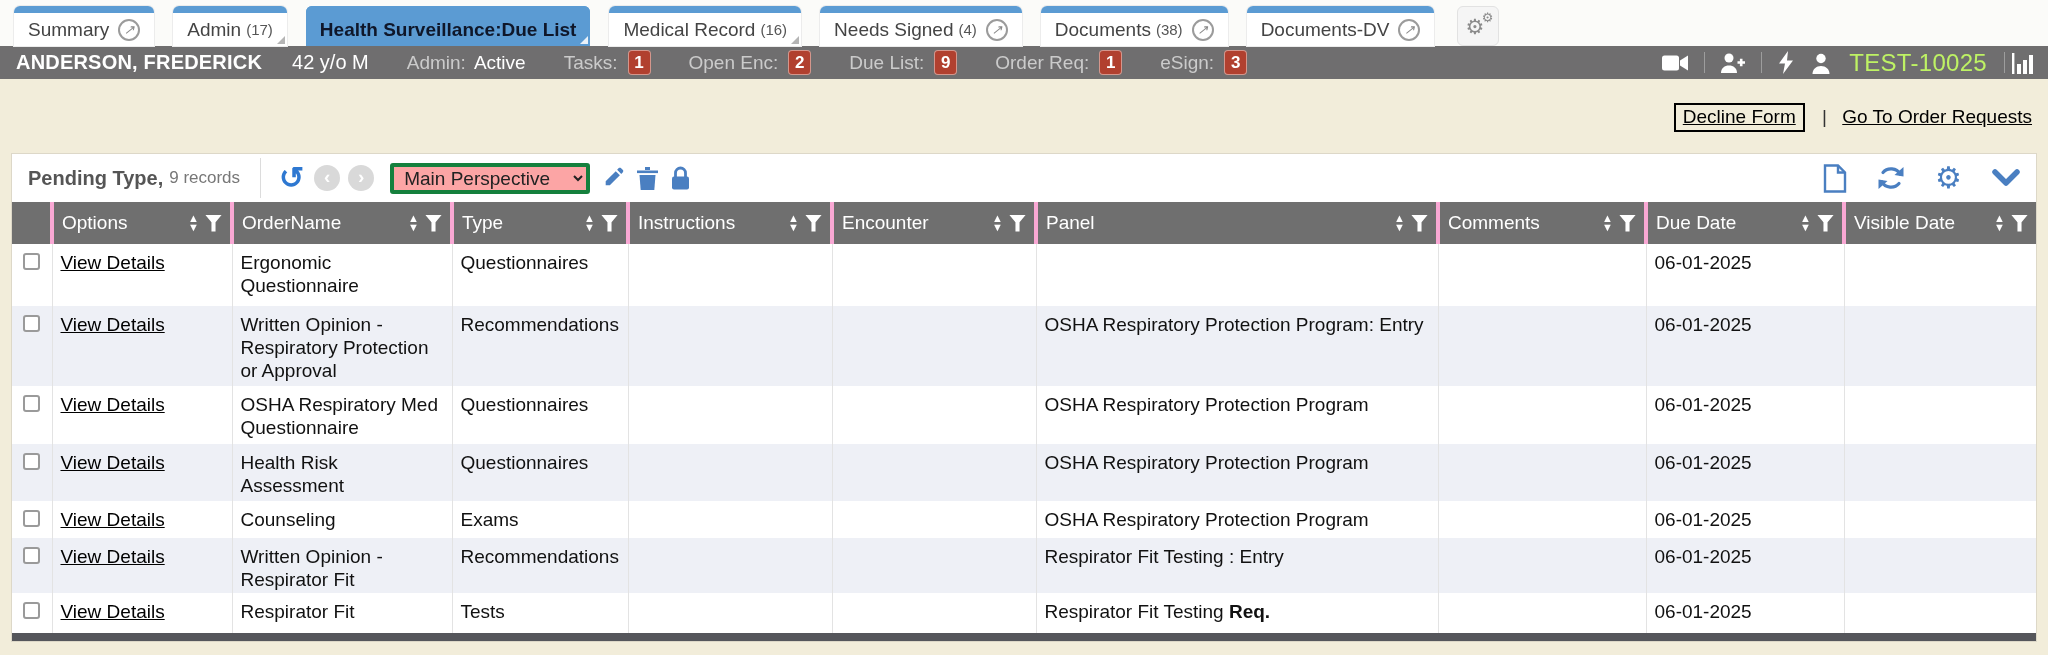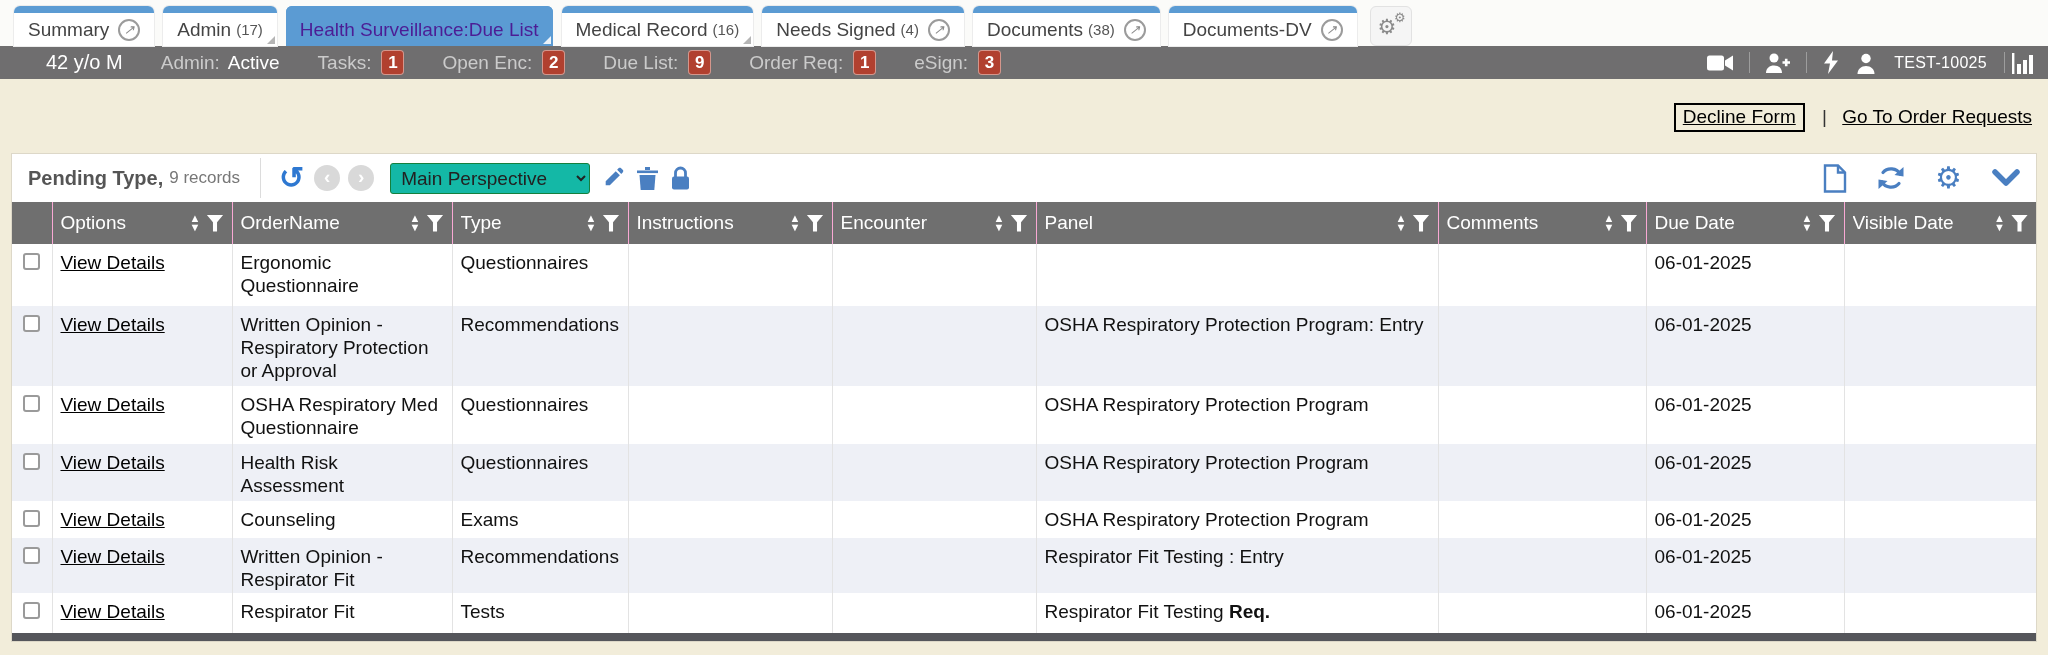--- a/index.html
+++ b/index.html
@@ -1,30 +1,30 @@
 <!DOCTYPE html>
 <html><head>
 <meta charset="utf-8">
 <style>
   * { margin:0; padding:0; box-sizing:border-box; }
   html,body { width:2048px; height:655px; overflow:hidden; background:#f2edda;
               font-family:"Liberation Sans", sans-serif; }
 
   
   .tabbar { height:46px; background:#fbfbf9; display:flex; align-items:flex-end;
-            padding:0 0 0 14px; gap:9px; }
+            padding:0 0 0 14px; gap:19px; }
   .tab { position:relative; height:40px; background:#fff; border-radius:6px 6px 0 0;
          padding:7px 14px 0 14px; display:flex; align-items:center; cursor:pointer;
          box-shadow:0 0 0 1px #ececec; }
   .tab::before { content:""; position:absolute; top:0; left:0; right:0; height:7px;
                  background:#5b9bd3; border-radius:6px 6px 0 0; }
   .tab-label { font-size:19px; color:#444; white-space:nowrap; line-height:31px; }
   .tab-count { font-size:15px; color:#555; margin-left:5px; line-height:31px; }
   .tab.active { background:#5b9bd3; box-shadow:none; }
-  .tab.active .tab-label { color:#4c1d95; font-weight:normal; }
+  .tab.active .tab-label { color:#0f172a; font-weight:bold; }
   .ext { width:22px; height:22px; border:2px solid #9b9b9b; border-radius:50%;
          color:#8a8a8a; font-size:13px; line-height:18px; text-align:center;
          margin-left:9px; flex:none; }
   .fold { position:absolute; right:2px; bottom:2px; width:0; height:0;
           border-left:8px solid transparent; border-bottom:8px solid #b5b5b5; }
   .tab.active .fold { border-bottom-color:#eaf2fa; }
   .tabs-gear-btn { position:relative; width:42px; height:40px; background:#f5f5f5;
           border:1px solid #e2e2e2; border-radius:6px; margin-left:4px; cursor:pointer; }
   .tabs-gear-btn .g1 { position:absolute; left:7px; top:8px; font-size:21px; color:#8b8b8b; }
   .tabs-gear-btn .g2 { position:absolute; right:5px; top:3px; font-size:13px; color:#8b8b8b; }
@@ -36,21 +36,21 @@
   .p-age { margin-left:30px; font-size:20px; }
   .b-label { color:#cbcbcb; margin-left:38px; }
   .b-value { color:#fff; margin-left:8px; }
   .badge { display:inline-block; min-width:23px; height:25px; margin-left:10px;
            background:#b1402f; border:1px solid rgba(255,255,255,.45); border-radius:4px;
            color:#fff; font-weight:bold; font-size:17px; line-height:23px;
            text-align:center; padding:0 4px; cursor:pointer; }
   .b-right { margin-left:auto; display:flex; align-items:center; gap:15px; }
   .b-divider { width:1px; height:21px; background:#9d9d9d; }
   .b-icon { display:flex; align-items:center; cursor:pointer; }
-  .p-id { font-size:16px; color:#ffffff; letter-spacing:.3px; margin:12px 2px; }
+  .p-id { font-size:24px; color:#bef264; letter-spacing:.3px; margin:12px 2px; }
 
   
   .links-row { height:75px; background:#f2edda; text-align:right; padding:24px 16px 0 0;
                font-size:19px; white-space:nowrap; }
   .decline-wrap { display:inline-block; border:2px solid #000; padding:1px 7px 2px 7px;
                   background:#f2edda; cursor:pointer; }
   .links-row a { color:#000; text-decoration:underline; cursor:pointer; }
   .link-sep { margin:0 10px 0 12px; color:#333; }
 
   
@@ -61,31 +61,31 @@
   .toolbar { height:48px; display:flex; align-items:center; padding:0 16px; }
   .tb-title { font-size:20px; font-weight:bold; color:#555; }
   .tb-records { font-size:17px; color:#777; margin-left:6px; }
   .tb-div { width:1px; height:40px; background:#dcdcdc; margin:0 18px 0 20px; }
   .undo-btn { font-size:30px; color:#2e78d1; font-weight:bold; line-height:26px;
               cursor:pointer; margin-right:10px; }
   .nav-circle { width:26px; height:26px; border-radius:50%; background:#d9d9d9; color:#fff;
                 font-size:19px; font-weight:bold; text-align:center; line-height:24px;
                 margin-right:8px; cursor:pointer; }
   .perspective { height:31px; min-width:200px; font-size:19px; color:#222;
-                 font-family:"Liberation Sans", sans-serif; border:1px solid #15803d;
-                 border-radius:3px; background:#14b8a6; margin:0 12px 0 8px; padding:0 6px; }
+                 font-family:"Liberation Sans", sans-serif; border:4px solid #15803d;
+                 border-radius:3px; background:#fca5a5; margin:0 12px 0 8px; padding:0 6px; }
   .tb-icon { display:flex; align-items:center; cursor:pointer; margin-right:13px; }
   .tb-right { margin-left:auto; display:flex; align-items:center; gap:30px; }
   .tb-right .tb-icon { margin:0; }
   .gear-glyph { font-size:30px; color:#4a7fc1; line-height:30px; }
 
   
   table { width:2024px; border-collapse:collapse; table-layout:fixed; }
   thead tr { height:42px; }
-  th { background:#6f6f6f; border-left:1px solid #f9a8d4; padding:0 8px;
+  th { background:#6f6f6f; border-left:4px solid #f9a8d4; padding:0 8px;
        font-weight:normal; cursor:pointer; }
   th:first-child { border-left:none; }
   .th-inner { display:flex; align-items:center; }
   .th-label { color:#fff; font-size:19px; white-space:nowrap; overflow:hidden; }
   .sort { margin-left:auto; display:flex; flex-direction:column; align-items:center;
           cursor:pointer; padding-right:6px; }
   .sort i { font-style:normal; color:#fff; font-size:11px; line-height:9px; }
   .funnel { width:17px; height:17px; background:#fff; cursor:pointer; flex:none;
             clip-path:polygon(0 0,100% 0,62% 46%,62% 100%,38% 100%,38% 46%); }
   .cb-header { width:17px; height:17px; background:#fff; border-radius:2px; margin:0 auto;
@@ -139,20 +139,21 @@
     <span class="tab-label">Documents-DV</span>
     <span class="ext"><i>↗</i></span>
   </div>
   <div class="tabs-gear-btn">
     <span class="g1">⚙</span>
     <span class="g2">⚙</span>
   </div>
 </div>
 
 <div class="banner">
+  <span class="p-name">ANDERSON, FREDERICK</span>
   <span class="p-age">42 y/o M</span>
   <span class="b-label">Admin:</span>
   <span class="b-value">Active</span>
 
   <span class="b-label">Tasks:</span>
   <span class="badge">1</span>
   <span class="b-label">Open Enc:</span>
   <span class="badge">2</span>
   <span class="b-label">Due List:</span>
   <span class="badge">9</span>

